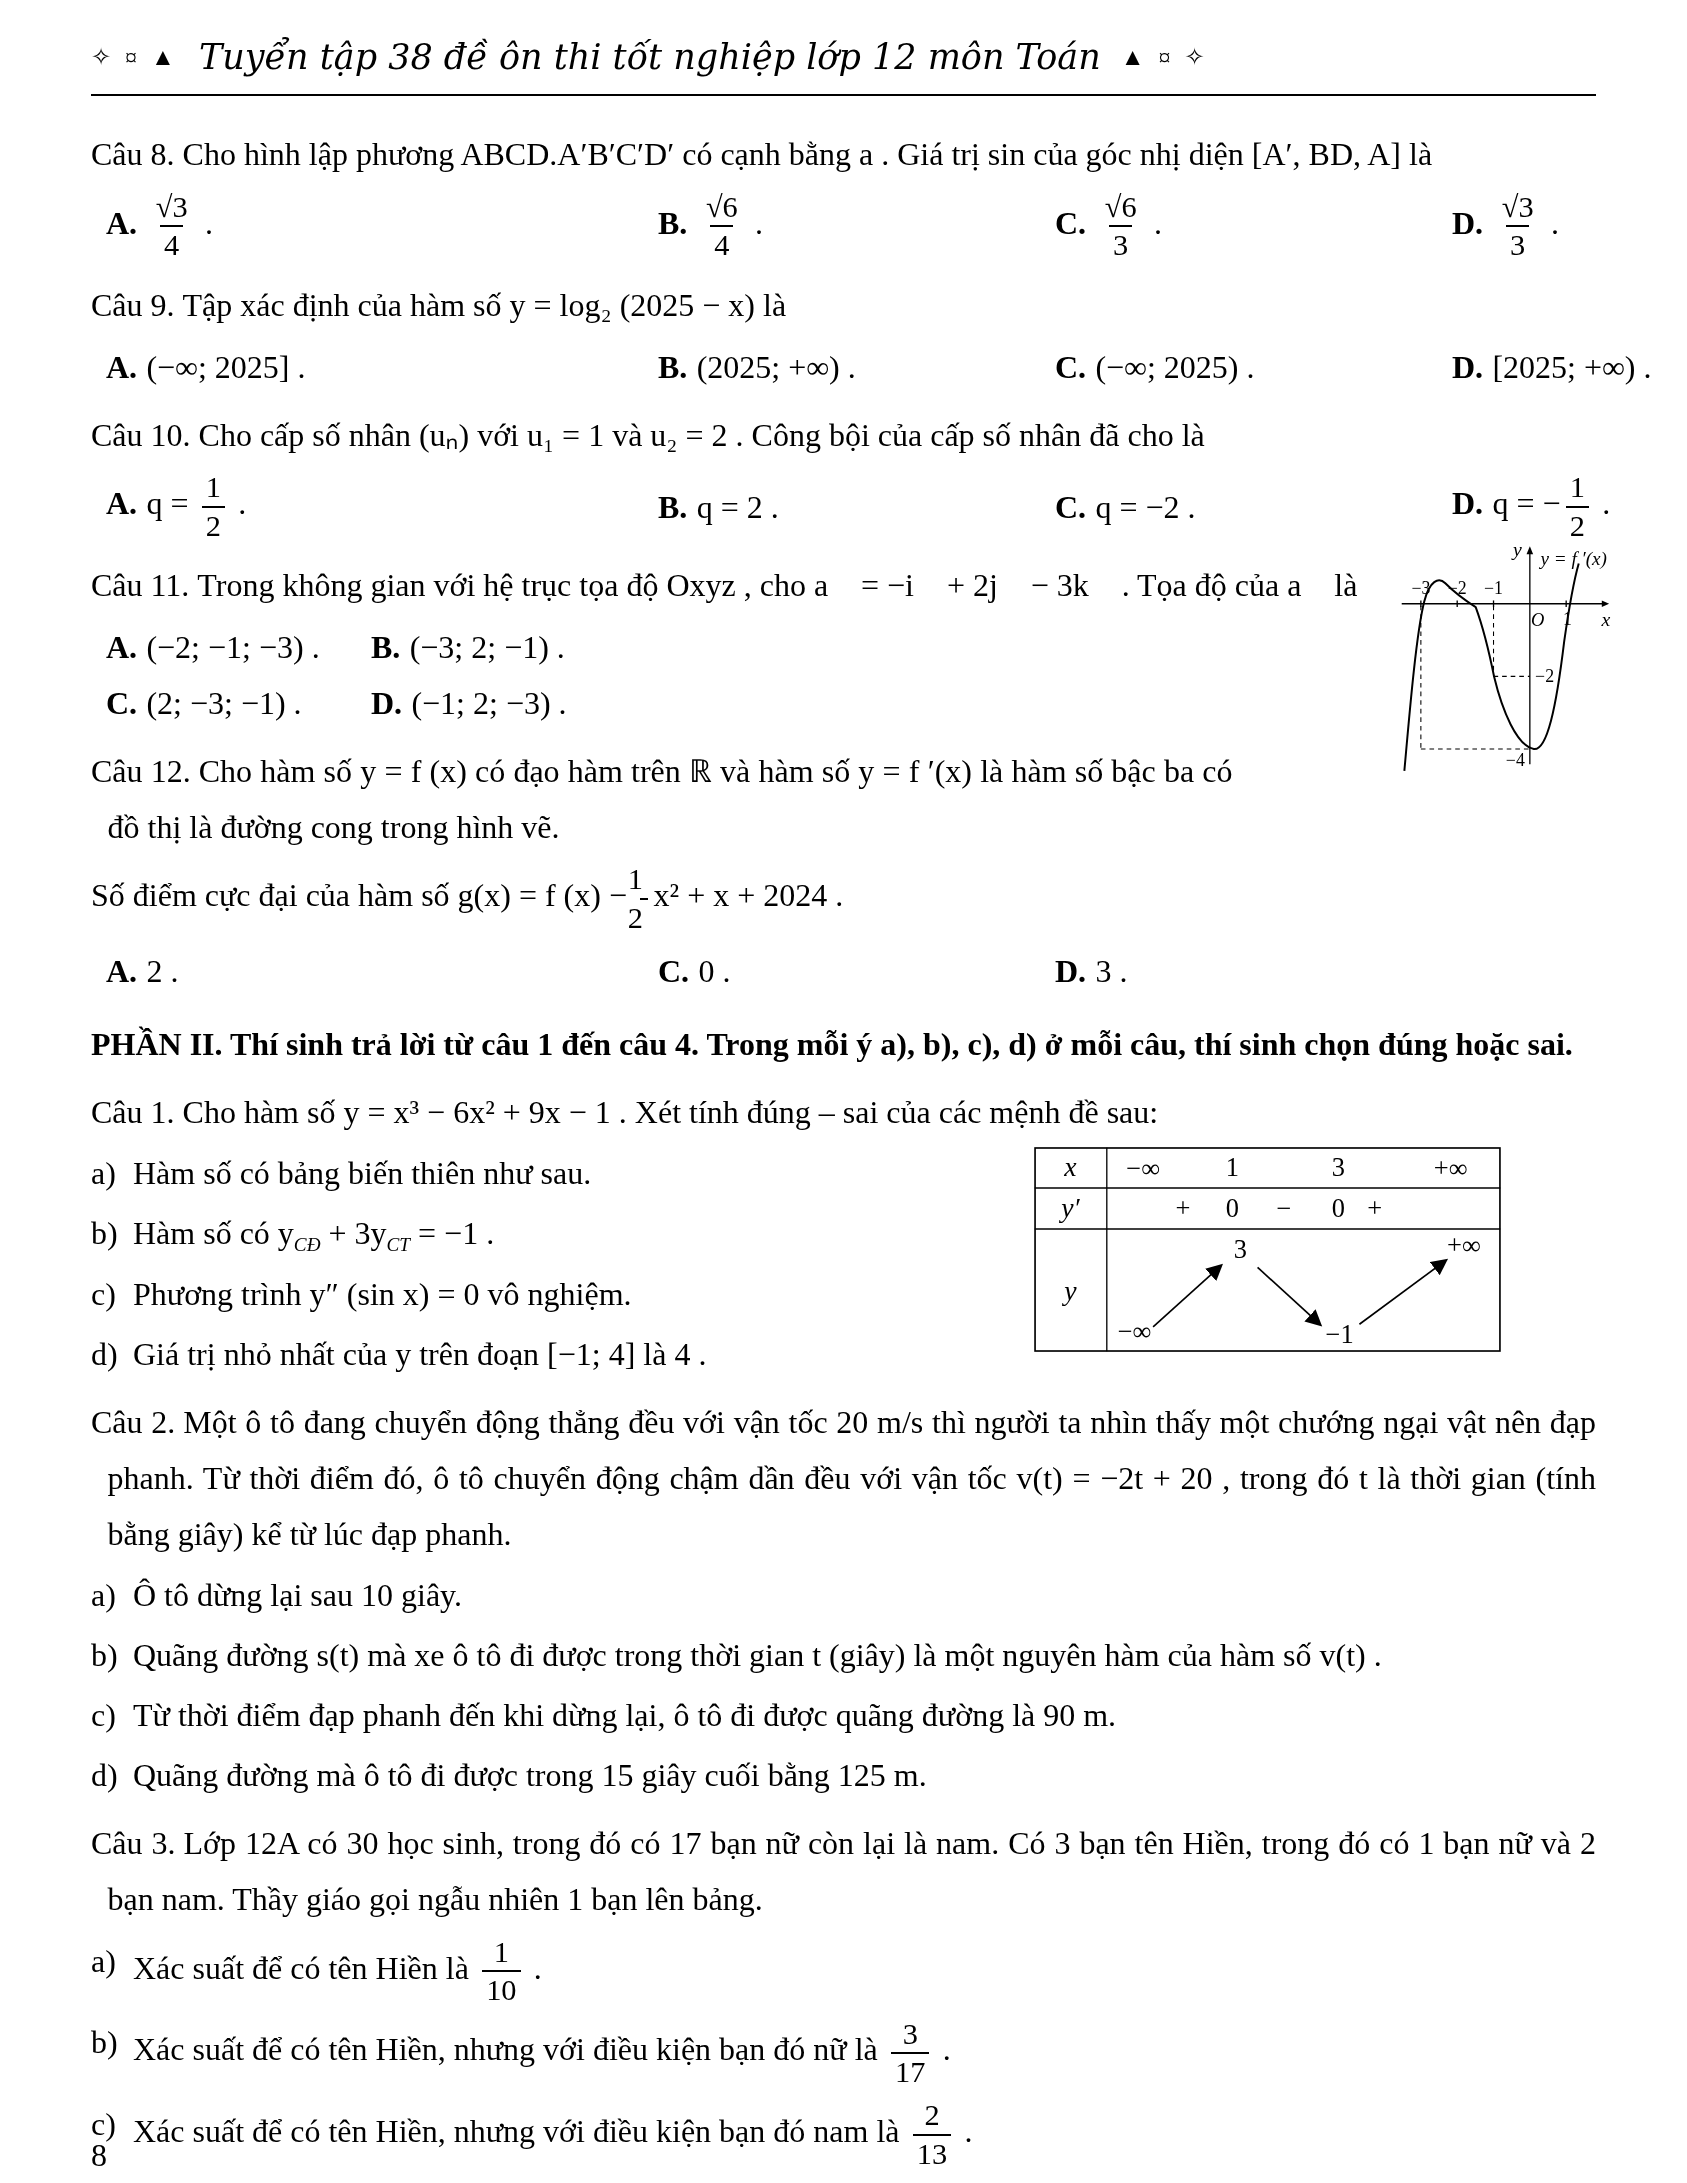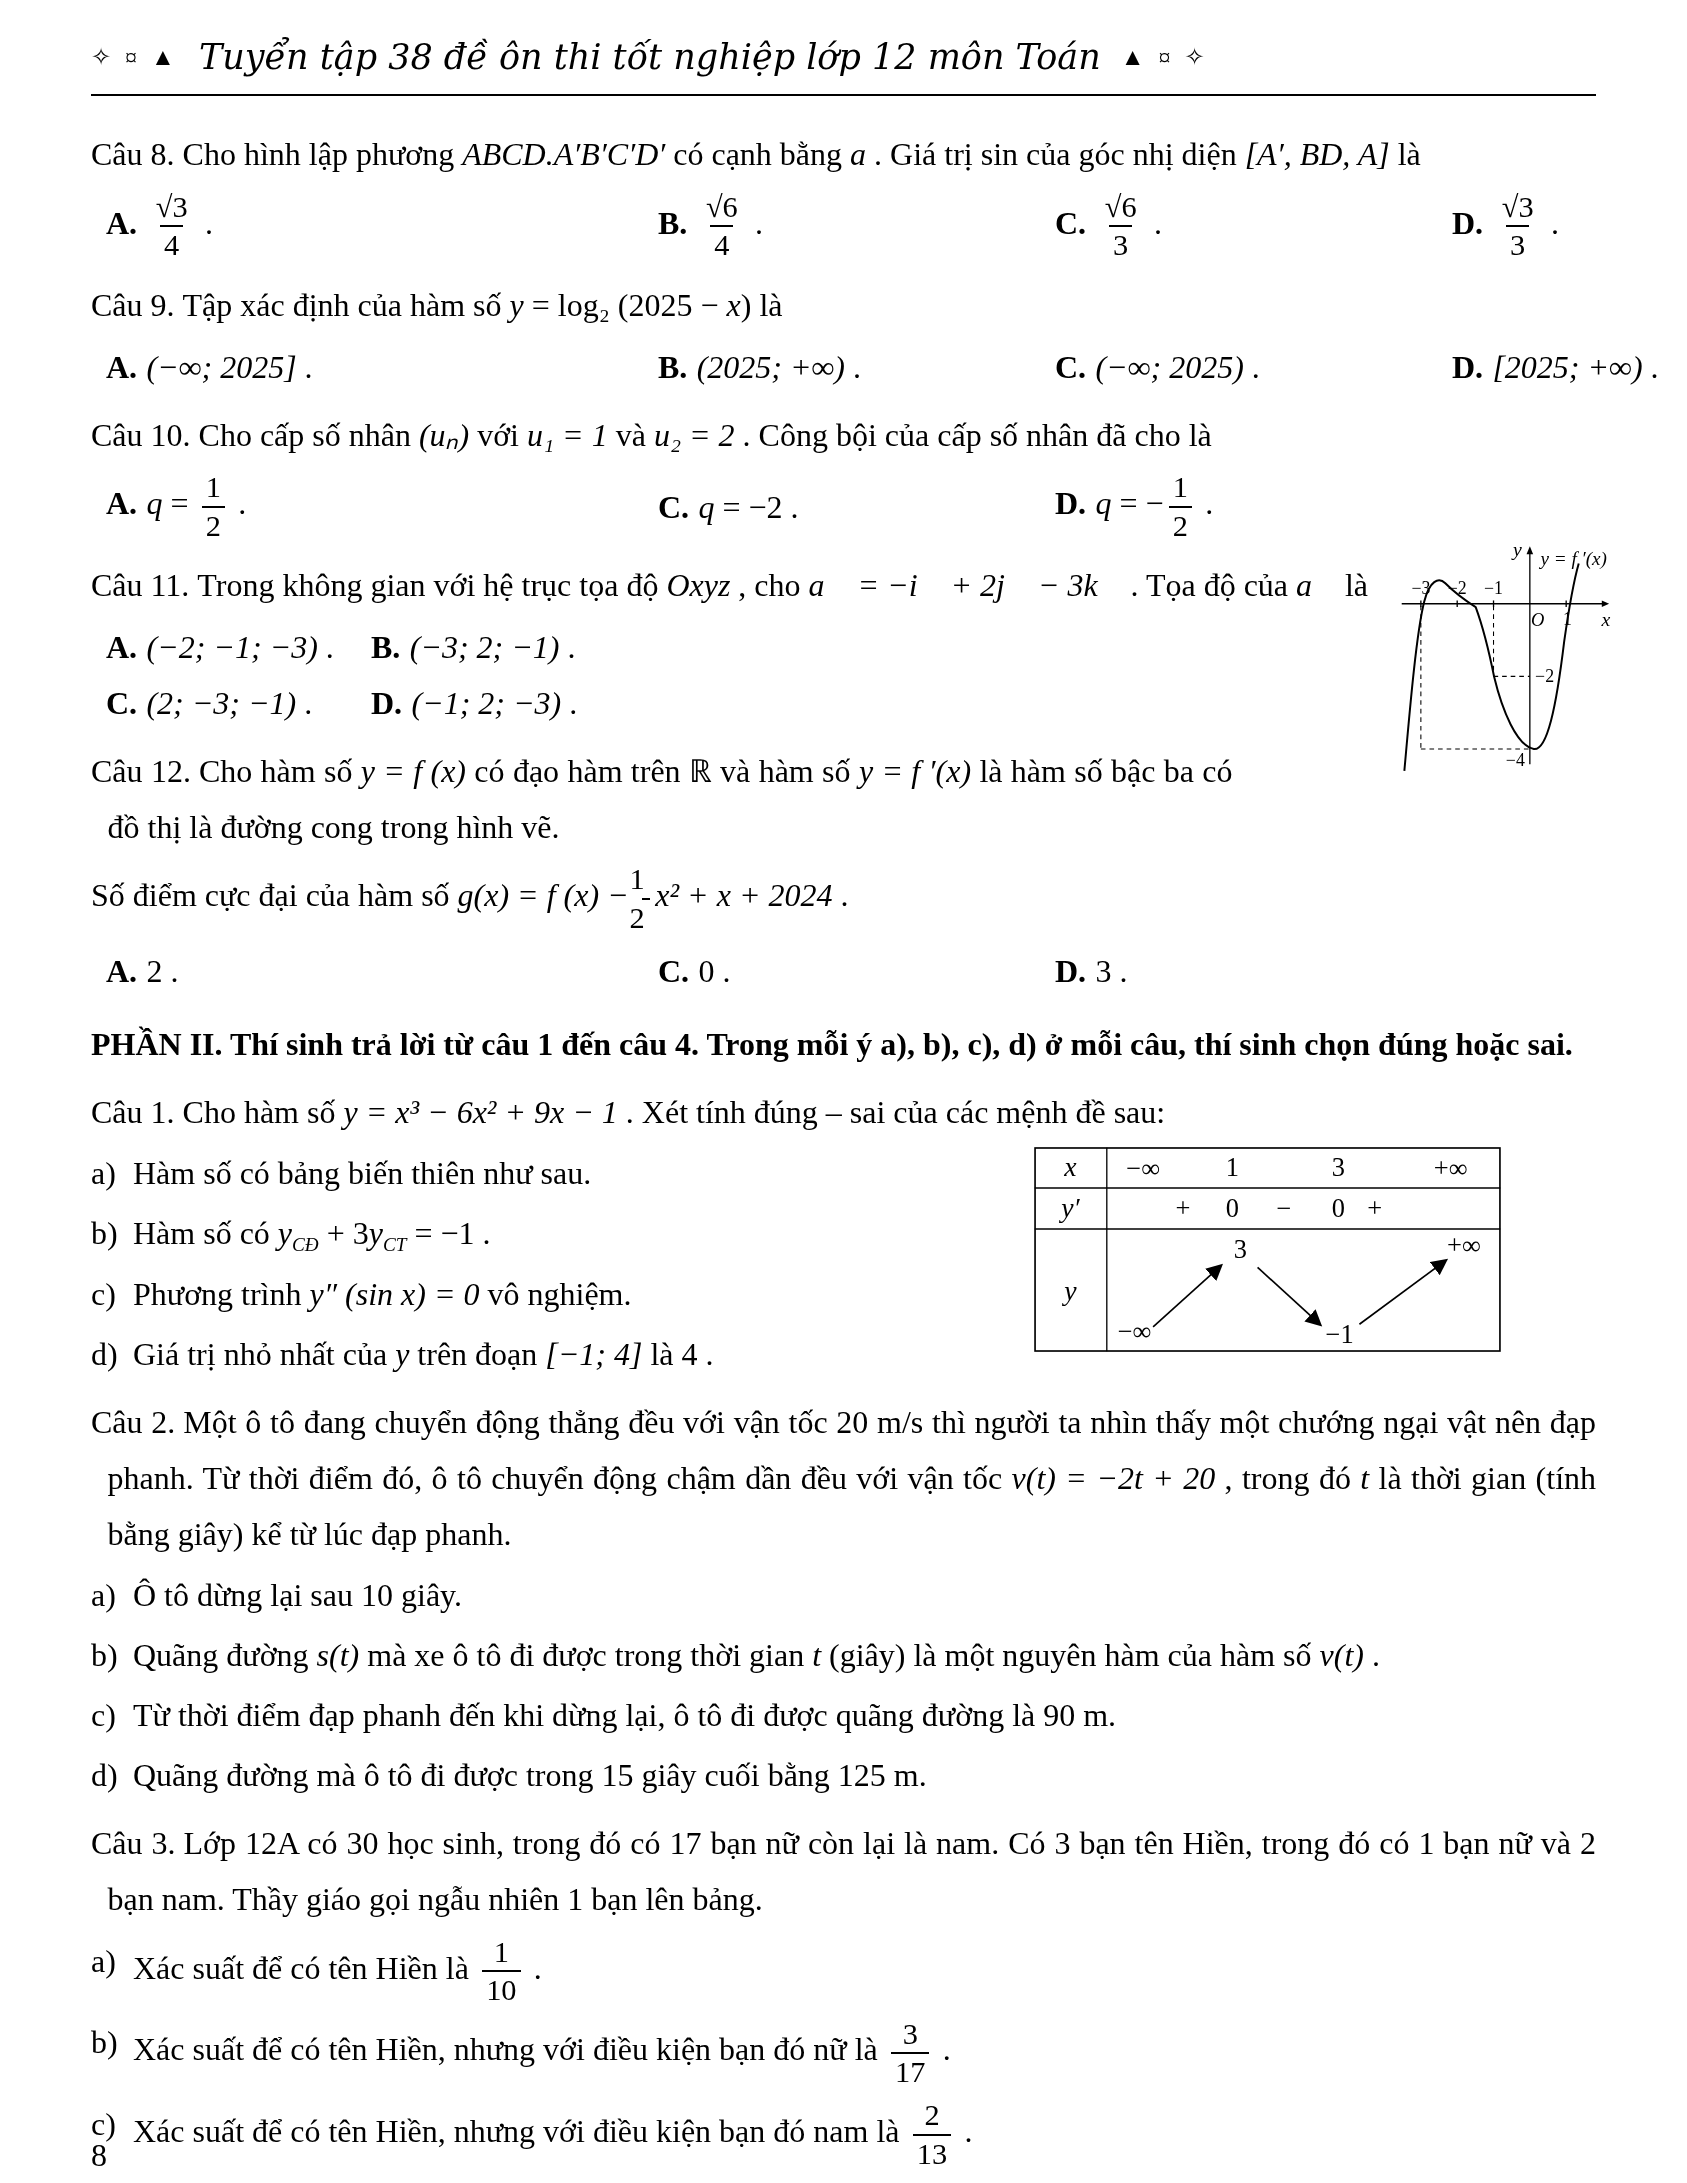--- a/index.html
+++ b/index.html
@@ -14,21 +14,21 @@
   main{margin-top:30px;}
   section.q{margin:12px 0;}
   p{margin:5.3px 0;}
   .qt{text-align:justify;margin-left:16.5px;text-indent:-16.5px;}
   .qid{font-weight:normal;margin-right:8px;}
   .opts{display:grid;padding-left:15px;margin:2.6px 0 12px 0;align-items:center;}
   .c4{grid-template-columns:552px 397px 397px auto;}
   .c2cols{grid-template-columns:265px auto;max-width:595px;}
   .opt{white-space:nowrap;}
   .ol{font-weight:bold;margin-right:9.3px;}
-  .m{font-style:italic;}
+  .m{}
   .sub{font-style:italic;font-size:60%;vertical-align:sub;}
   .frac{display:inline-flex;flex-direction:column;align-items:center;vertical-align:middle;
         margin:1.3px 5.3px;line-height:1.2;font-size:0.95em;}
   .fn{padding:0 4px;}
   .fd{border-top:2px solid #000;padding:0 4px;}
   .part2{font-weight:bold;text-align:justify;margin:17px 0 9.3px 0;}
   .item{display:flex;margin:4px 0;}
   .mk{width:42px;flex:none;}
   .itx{flex:1;text-align:justify;}
   .rel{position:relative;}
@@ -86,20 +86,21 @@
         </div>
       </section>
 
       <section class="q">
         <p class="qt"><b class="qid">Câu 10.</b><span><span>Cho cấp số nhân </span><span class="m">(uₙ)</span><span> với </span><span class="m">u₁ = 1</span><span> và </span><span class="m">u₂ = 2</span><span> . Công bội của cấp số nhân đã cho là</span></span></p>
         <div class="opts c4">
           <div class="opt"><b class="ol">A.</b><span><span class="m">q</span><span> = </span><span class="frac">
                   <span class="fn">1</span>
                   <span class="fd">2</span>
                 </span><span> .</span></span></div>
+          <div class="opt"><b class="ol">B.</b><span><span class="m">q</span><span> = 2 .</span></span></div>
           <div class="opt"><b class="ol">C.</b><span><span class="m">q</span><span> = −2 .</span></span></div>
           <div class="opt"><b class="ol">D.</b><span><span class="m">q</span><span> = −</span><span class="frac">
                   <span class="fn">1</span>
                   <span class="fd">2</span>
                 </span><span> .</span></span></div>
         </div>
       </section>
 
       <div class="rel">
 

